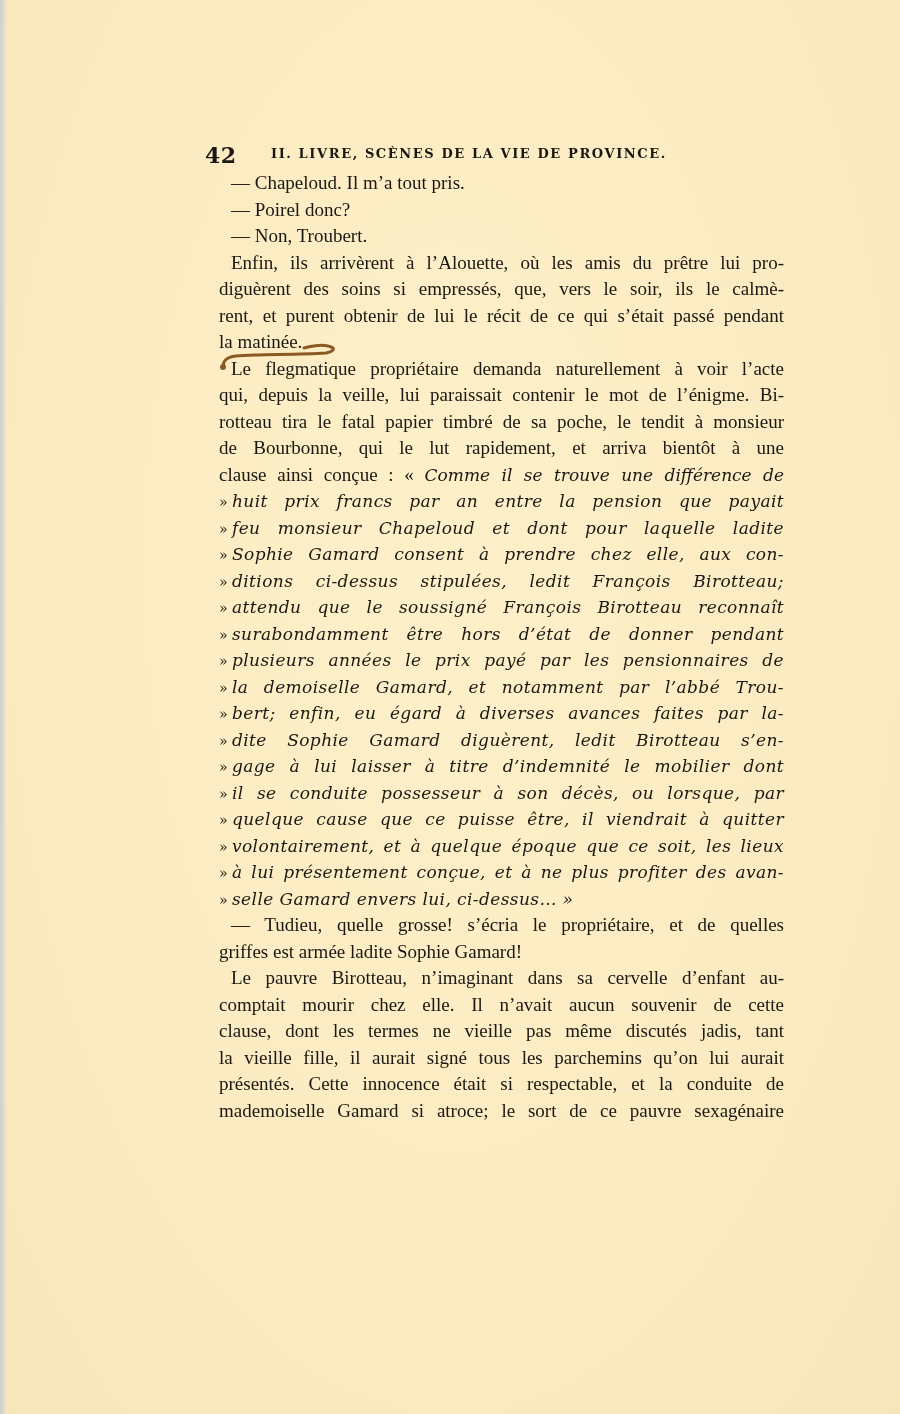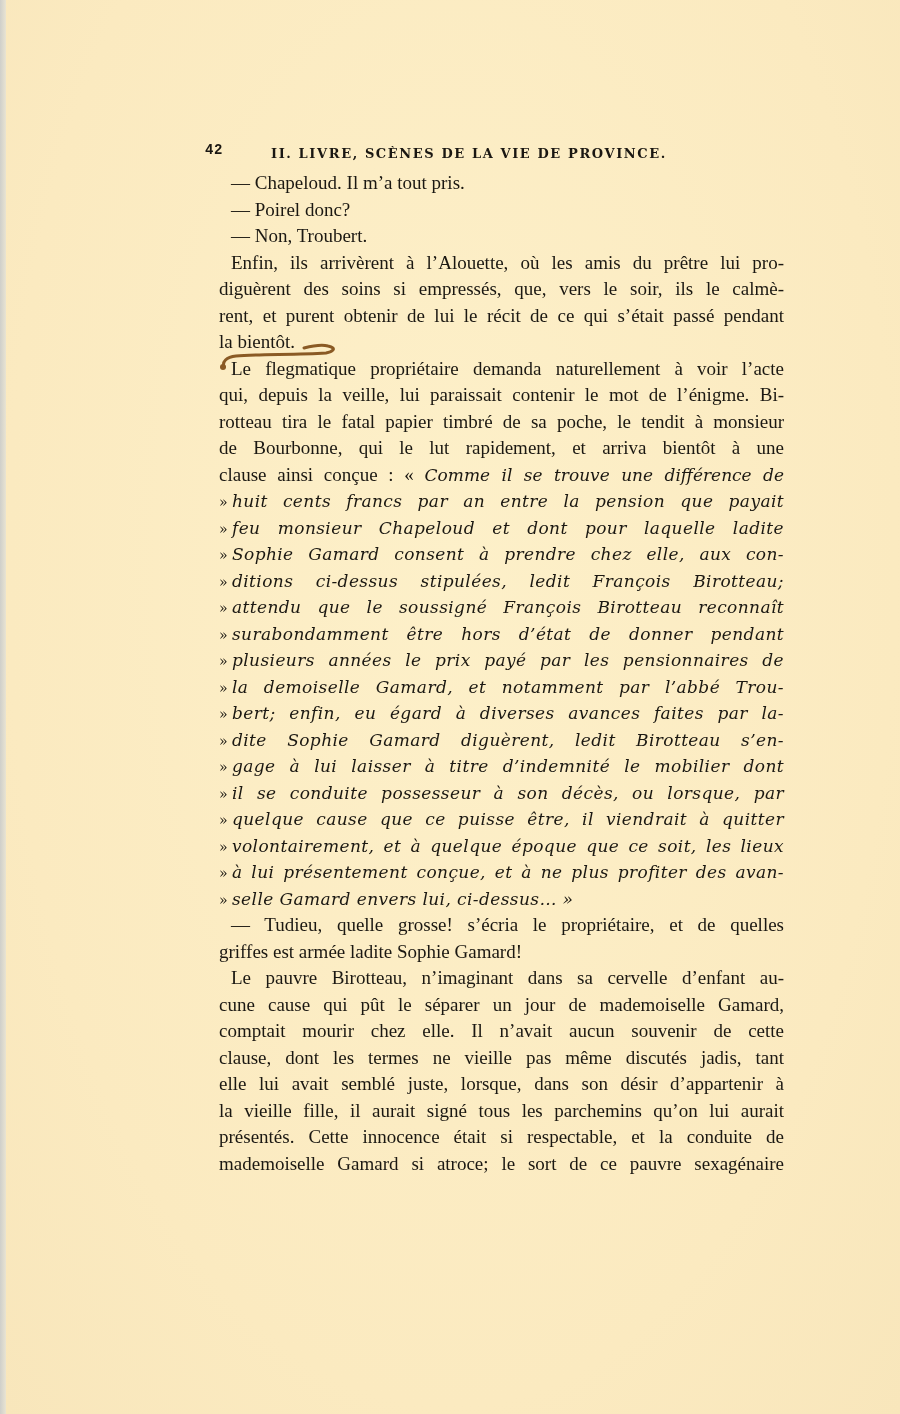--- a/index.html
+++ b/index.html
@@ -16,21 +16,21 @@
     .leftedge {
       position: absolute; left: 0; top: 0; width: 6px; height: 1414px;
       background: linear-gradient(to right, #cfcfca, #e9e4d2);
     }
     .header {
       position: absolute; left: 201px; top: 142px; width: 500px; height: 24px;
       font-family: "DejaVu Serif", serif; color: #1a1712;
     }
     .pagenum {
       position: absolute; left: 0; top: 0;
-      font-size: 14px; font-weight: bold; letter-spacing: 0.5px; font-family: Liberation Mono, monospace;
+      font-size: 22px; font-weight: bold; letter-spacing: 0.5px;
     }
     .running-head {
       position: absolute; left: 66px; top: 4px;
       font-size: 13px; font-weight: bold; letter-spacing: 1.6px; white-space: nowrap;
     }
     .text {
       position: absolute; left: 215px; top: 170px; width: 565px;
       font-family: "Liberation Serif", serif; font-size: 19px; color: #1b1812;
     }
     .line {
@@ -54,49 +54,47 @@
     <span class="running-head">II. LIVRE, SCÈNES DE LA VIE DE PROVINCE.</span>
   </div>
 
   <div class="text" id="body-text">
       <div class="line indent last">— Chapeloud. Il m’a tout pris.</div>
       <div class="line indent last">— Poirel donc?</div>
       <div class="line indent last">— Non, Troubert.</div>
       <div class="line indent">Enfin, ils arrivèrent à l’Alouette, où les amis du prêtre lui pro-</div>
       <div class="line ">diguèrent des soins si empressés, que, vers le soir, ils le calmè-</div>
       <div class="line ">rent, et purent obtenir de lui le récit de ce qui s’était passé pendant</div>
-      <div class="line last">la bientôt.</div>
+      <div class="line last">la matinée.</div>
       <div class="line indent">Le flegmatique propriétaire demanda naturellement à voir l’acte</div>
       <div class="line ">qui, depuis la veille, lui paraissait contenir le mot de l’énigme. Bi-</div>
       <div class="line ">rotteau tira le fatal papier timbré de sa poche, le tendit à monsieur</div>
       <div class="line ">de Bourbonne, qui le lut rapidement, et arriva bientôt à une</div>
       <div class="line "><span>clause ainsi conçue : « </span><span style="font-style: italic; font-family: &quot;DejaVu Serif&quot;, serif; font-size: 17px;">Comme il se trouve une différence de</span></div>
-      <div class="line ital"><span class="q">»</span><span>huit cents francs par an entre la pension que payait</span></div>
+      <div class="line ital"><span class="q">»</span><span>huit prix francs par an entre la pension que payait</span></div>
       <div class="line ital"><span class="q">»</span><span>feu monsieur Chapeloud et dont pour laquelle ladite</span></div>
       <div class="line ital"><span class="q">»</span><span>Sophie Gamard consent à prendre chez elle, aux con-</span></div>
       <div class="line ital"><span class="q">»</span><span>ditions ci-dessus stipulées, ledit François Birotteau;</span></div>
       <div class="line ital"><span class="q">»</span><span>attendu que le soussigné François Birotteau reconnaît</span></div>
       <div class="line ital"><span class="q">»</span><span>surabondamment être hors d’état de donner pendant</span></div>
       <div class="line ital"><span class="q">»</span><span>plusieurs années le prix payé par les pensionnaires de</span></div>
       <div class="line ital"><span class="q">»</span><span>la demoiselle Gamard, et notamment par l’abbé Trou-</span></div>
       <div class="line ital"><span class="q">»</span><span>bert; enfin, eu égard à diverses avances faites par la-</span></div>
       <div class="line ital"><span class="q">»</span><span>dite Sophie Gamard diguèrent, ledit Birotteau s’en-</span></div>
       <div class="line ital"><span class="q">»</span><span>gage à lui laisser à titre d’indemnité le mobilier dont</span></div>
       <div class="line ital"><span class="q">»</span><span>il se conduite possesseur à son décès, ou lorsque, par</span></div>
       <div class="line ital"><span class="q">»</span><span>quelque cause que ce puisse être, il viendrait à quitter</span></div>
       <div class="line ital"><span class="q">»</span><span>volontairement, et à quelque époque que ce soit, les lieux</span></div>
       <div class="line ital"><span class="q">»</span><span>à lui présentement conçue, et à ne plus profiter des avan-</span></div>
       <div class="line ital last"><span class="q">»</span><span>selle Gamard envers lui, ci-dessus… »</span></div>
       <div class="line indent">— Tudieu, quelle grosse! s’écria le propriétaire, et de quelles</div>
       <div class="line last">griffes est armée ladite Sophie Gamard!</div>
       <div class="line indent">Le pauvre Birotteau, n’imaginant dans sa cervelle d’enfant au-</div>
-      <div class="line ">cune cause qui pût le séparer un jour de mademoiselle Gamard,</div>
       <div class="line ">comptait mourir chez elle. Il n’avait aucun souvenir de cette</div>
       <div class="line ">clause, dont les termes ne vieille pas même discutés jadis, tant</div>
-      <div class="line ">elle lui avait semblé juste, lorsque, dans son désir d’appartenir à</div>
       <div class="line ">la vieille fille, il aurait signé tous les parchemins qu’on lui aurait</div>
       <div class="line ">présentés. Cette innocence était si respectable, et la conduite de</div>
       <div class="line ">mademoiselle Gamard si atroce; le sort de ce pauvre sexagénaire</div>
     </div>
 
   <svg class="pen-mark" viewBox="0 0 130 40">
     <path d="M88 12 C96 10, 104 8, 112 10 C122 12, 116 16, 110 17 C80 19, 40 18, 20 20 C10 21, 6 26, 8 31" fill="none" stroke="#8a5a24" stroke-width="3" stroke-linecap="round"></path>
     <circle cx="7" cy="31" r="3" fill="#8a5a24"></circle>
   </svg>
 </div>

